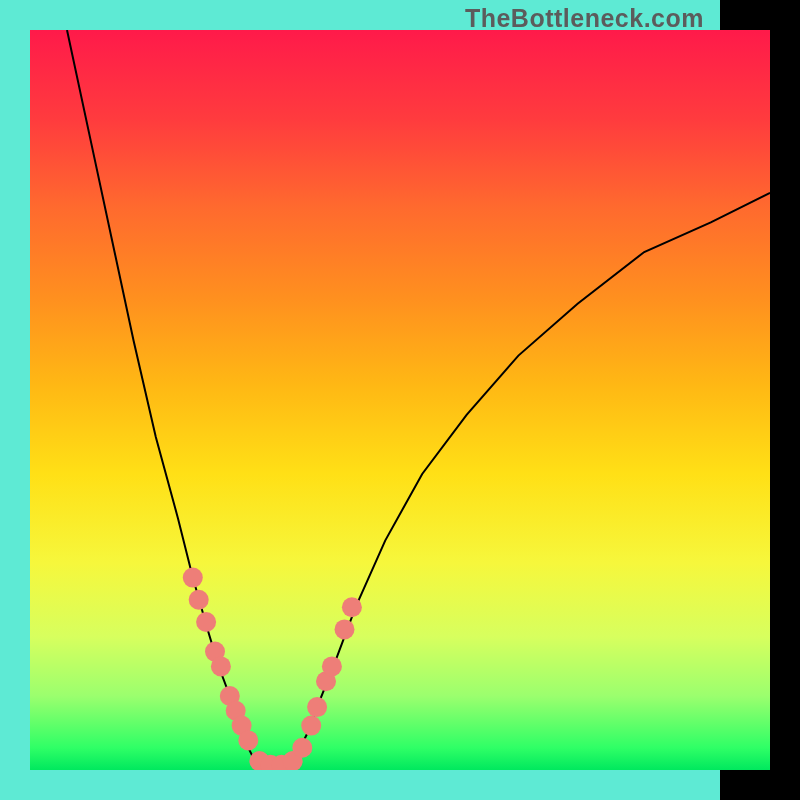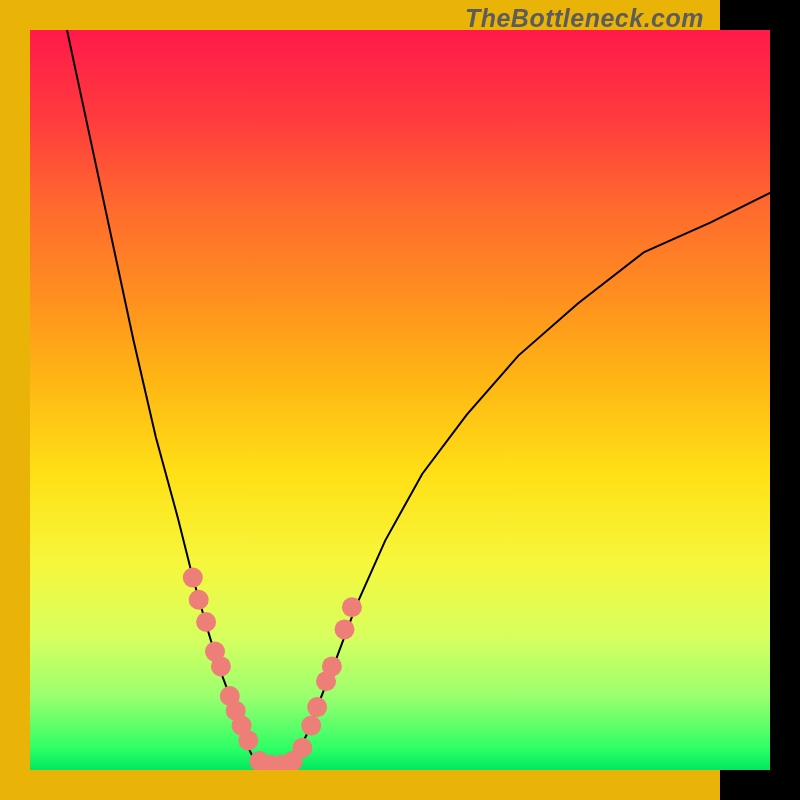--- a/index.html
+++ b/index.html
@@ -1,21 +1,20 @@
 <!DOCTYPE html>
 <html><head>
 <meta charset="utf-8">
 <style>
   * { margin: 0; padding: 0; box-sizing: border-box; }
   html, body { width: 800px; height: 800px; overflow: hidden; background: #000; }
   .frame {
     position: relative;
     width: 720px; height: 800px;
-    background: #eab308;
-    font-style: italic;
+    background: #5eead4;
   }
   .plot {
     position: absolute;
     left: 30px; top: 30px;
     width: 740px; height: 740px;
     background: linear-gradient(to bottom,
       #ff1a4a 0%,
       #ff3b3e 12%,
       #ff6a2e 24%,
       #ff8f1f 36%,

